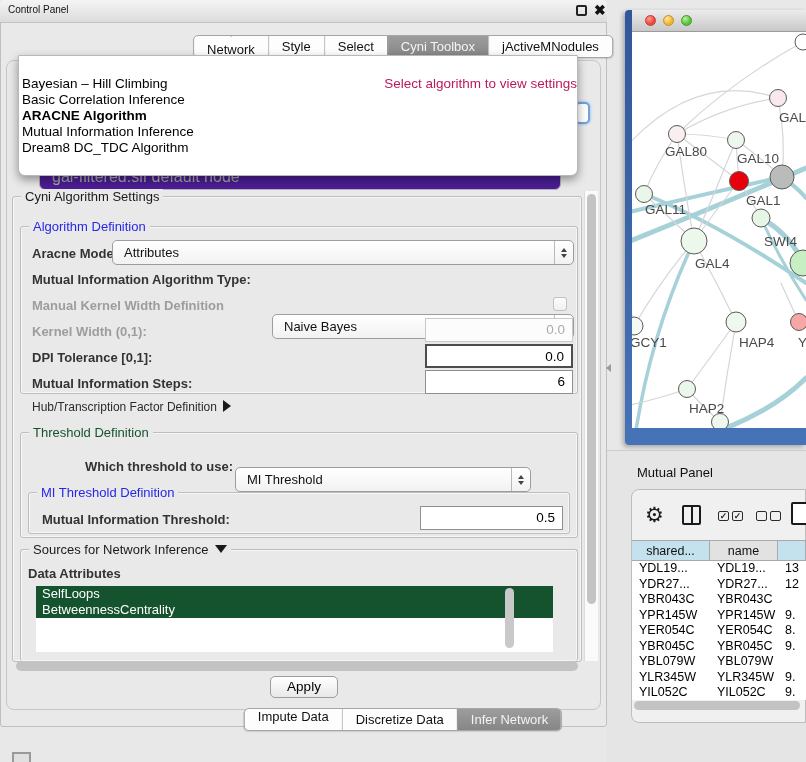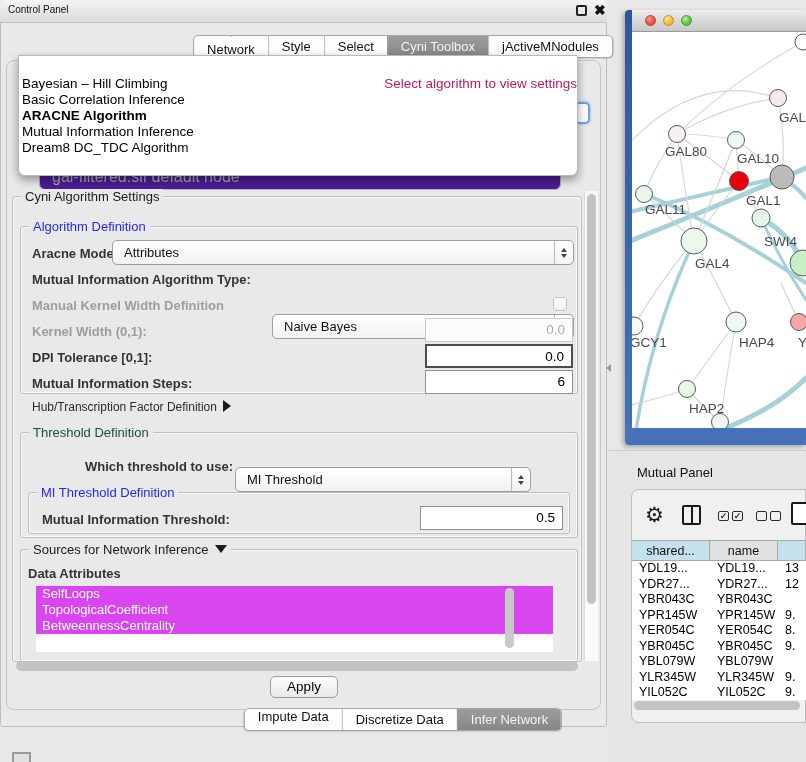--- a/index.html
+++ b/index.html
@@ -50,21 +50,21 @@
   .field { position:absolute; height:24px; background:#fff; border:1px solid #8f8f8f; font-size:13.5px; color:#000; line-height:22px; text-align:right; padding-right:7px; }
   .field.focus { border:2px solid #4d4d4d; }
   .field.dis { border:1px solid #c9c9c9; color:#ababab; background:#fcfcfc; }
 
   .checkbox { position:absolute; width:14px; height:14px; border:1px solid #c2c2c2; border-radius:3px; background:linear-gradient(#fdfdfd,#f0f0f0); }
 
   .tri-right { display:inline-block; width:0; height:0; border-top:6px solid transparent; border-bottom:6px solid transparent; border-left:8px solid #1a1a1a; vertical-align:-1px; margin-left:6px; }
   .tri-down { display:inline-block; width:0; height:0; border-left:6px solid transparent; border-right:6px solid transparent; border-top:8px solid #1a1a1a; vertical-align:1px; margin-left:6px; }
 
   .attr-list { position:absolute; left:36px; top:586px; width:517px; height:66px; background:#fff; overflow:hidden; }
-  .attr-item { background:#d946ef; color:#fff; font-size:13px; line-height:15.5px; padding-left:6px; margin-bottom:0.5px; width:100%; }
+  .attr-item { background:#14532d; color:#fff; font-size:13px; line-height:15.5px; padding-left:6px; margin-bottom:0.5px; width:100%; }
   .attr-scroll { position:absolute; left:505px; top:588px; width:9px; height:60px; background:#c9c9c9; border-radius:5px; }
 
   .vscroll-track { left:584px; top:191px; width:14px; height:470px; background:#fafafa; border-left:1px solid #dcdcdc; }
   .vscroll-thumb { left:587px; top:194px; width:9px; height:410px; background:#c3c3c3; border-radius:5px; }
   .hscroll-thumb { left:16px; top:661px; width:562px; height:10px; background:#c3c3c3; border-radius:5px; }
 
   .apply-btn { left:270px; top:676px; width:68px; height:22px; background:linear-gradient(#ffffff,#e8e8e8); border:1px solid #9d9d9d; border-radius:5px; font-size:13.5px; color:#000; text-align:center; line-height:20px; }
 
   .bottom-tabs { top:708px; left:50%; transform:translateX(-50%); }
 
@@ -191,21 +191,20 @@
 </div>
 <div class="lbl" style="left:42px;top:512px;">Mutual Information Threshold:</div>
 <div class="field" style="left:420px;top:506px;width:143px;">0.5</div>
 
 <div class="abs group" style="left:20px;top:549px;width:558px;height:112px;border-bottom:none;">
   <div class="group-title t-black"><span>Sources for Network Inference</span><span class="tri-down"></span></div>
 </div>
 <div class="lbl" style="left:28px;top:566px;">Data Attributes</div>
 <div class="attr-list" id="attr-list">
     <div class="attr-item">SelfLoops</div>
-    <div class="attr-item">TopologicalCoefficient</div>
     <div class="attr-item">BetweennessCentrality</div>
   </div>
 <div class="abs attr-scroll"></div>
 
 <div class="abs vscroll-track"></div>
 <div class="abs vscroll-thumb"></div>
 <div class="abs hscroll-thumb"></div>
 
 <div class="abs apply-btn">Apply</div>
 <div class="abs seg bottom-tabs" id="bottom-tabs">

